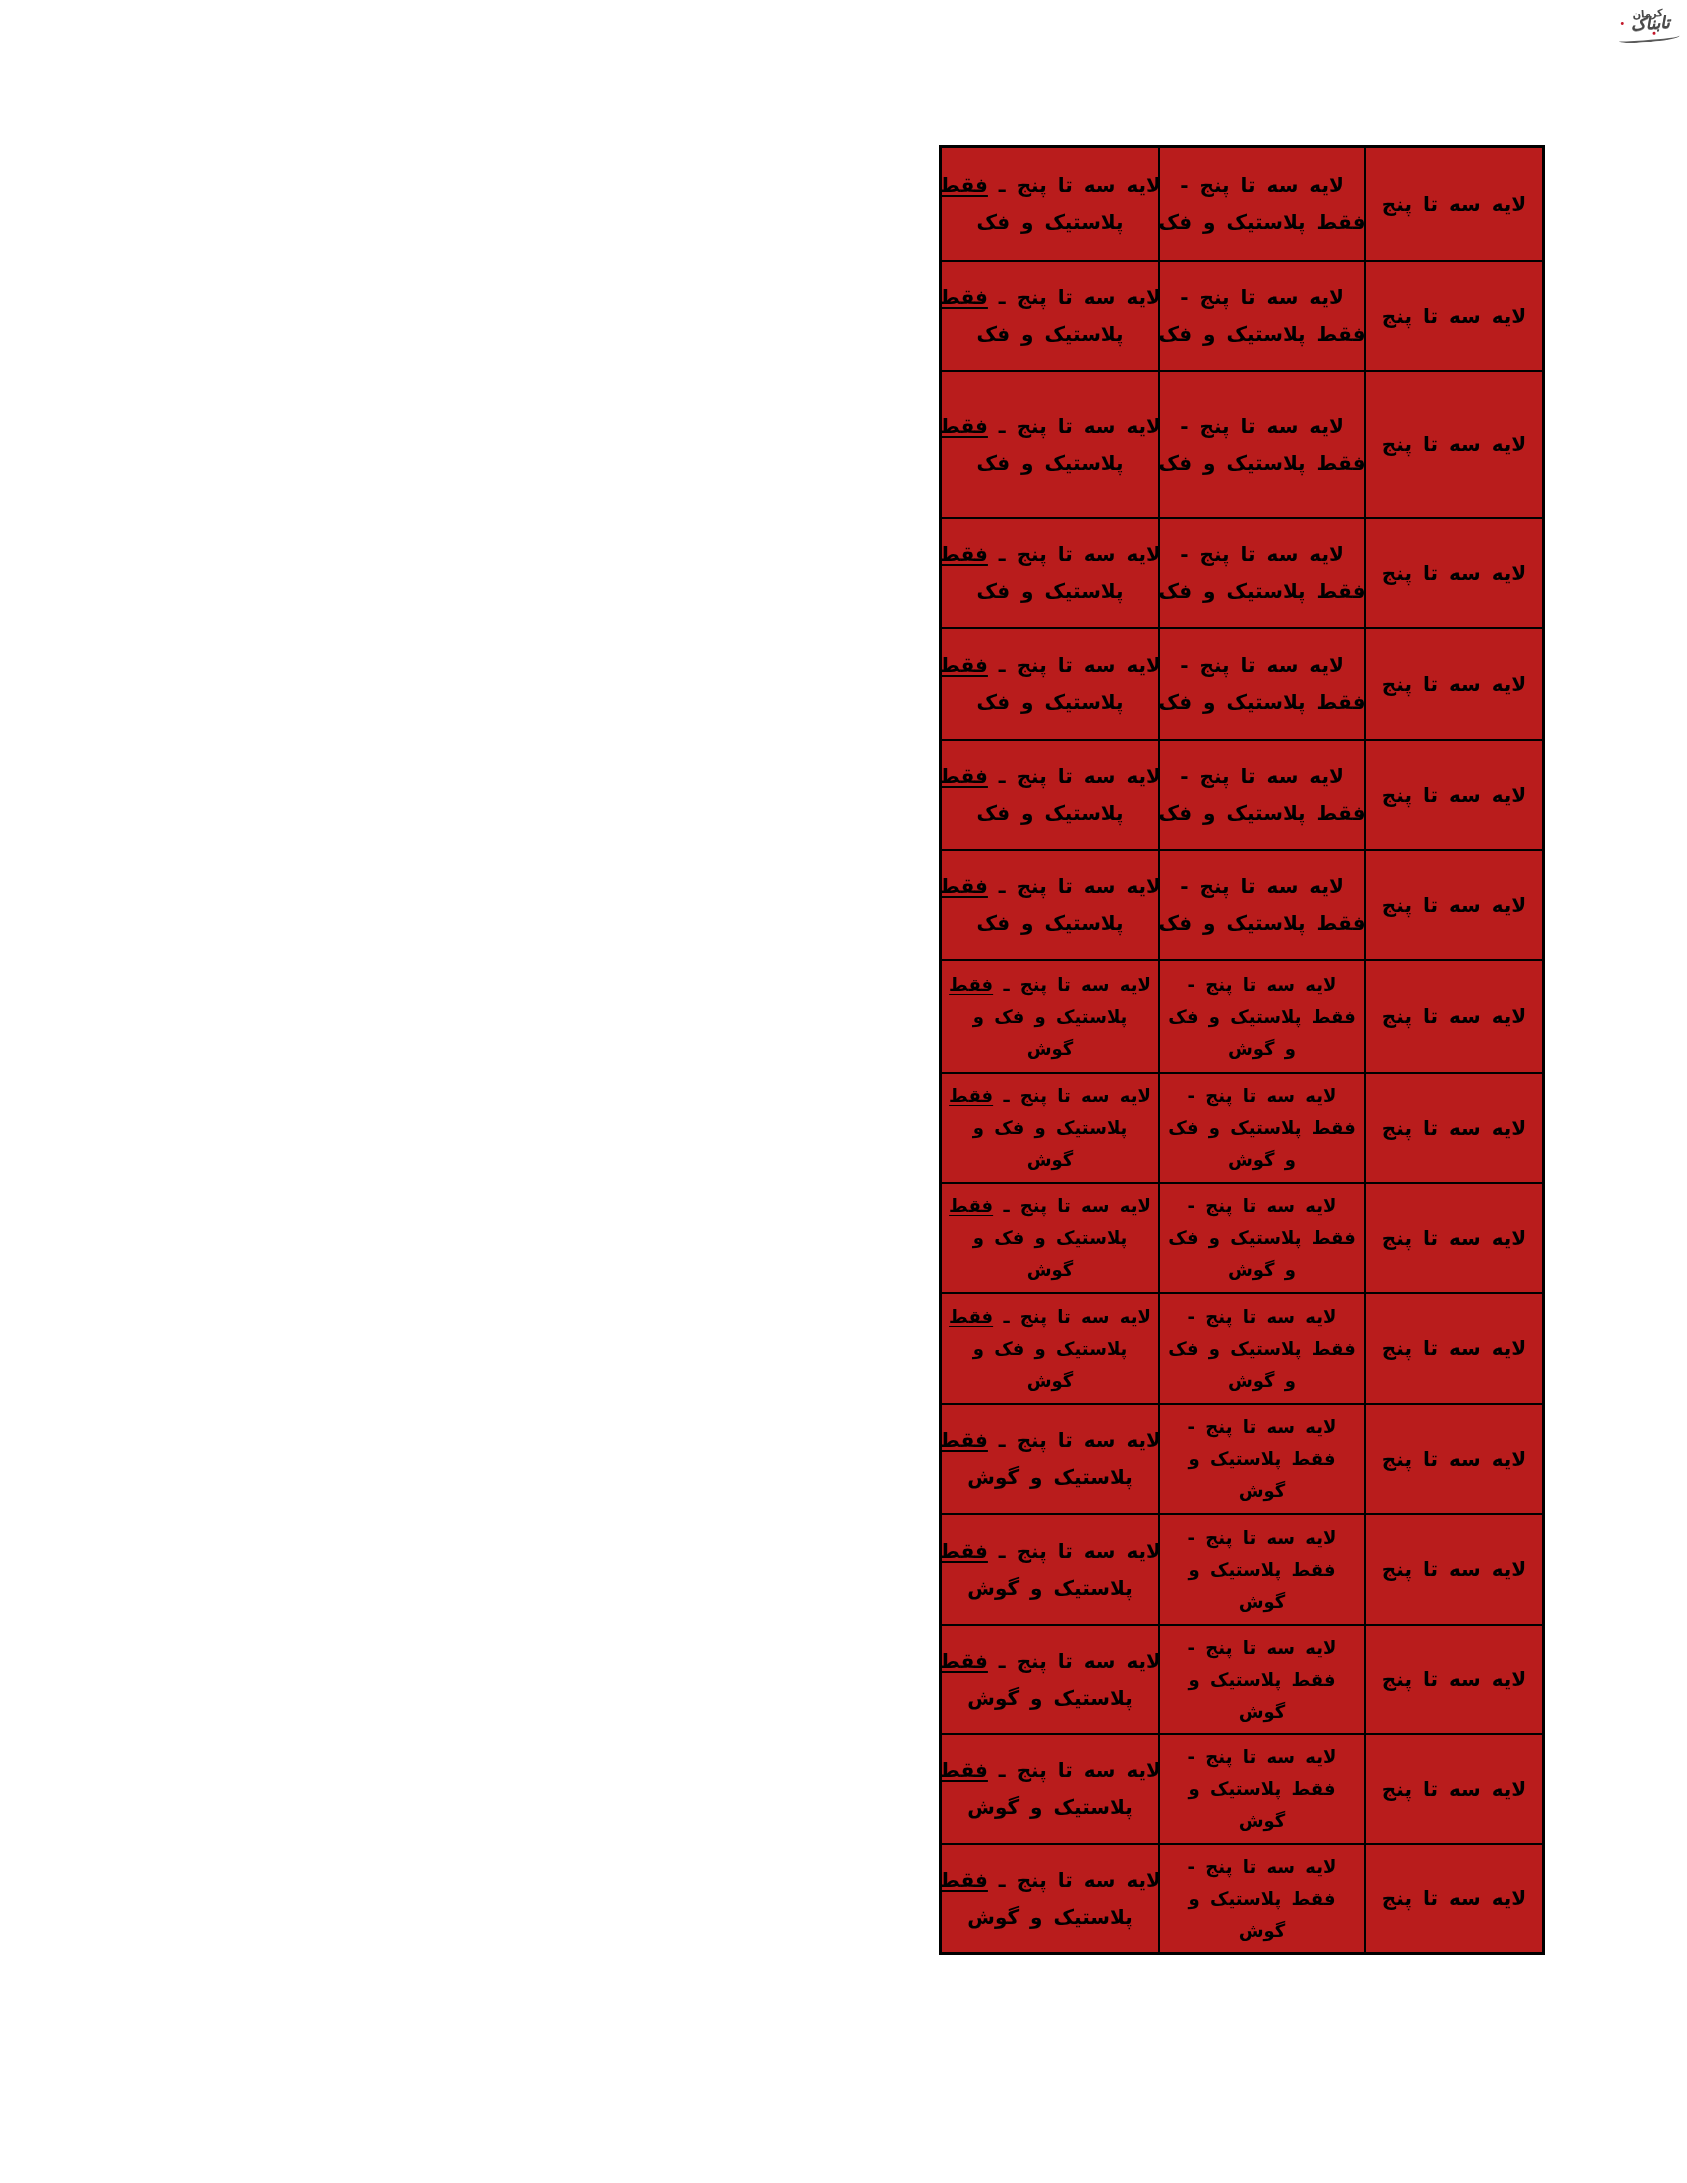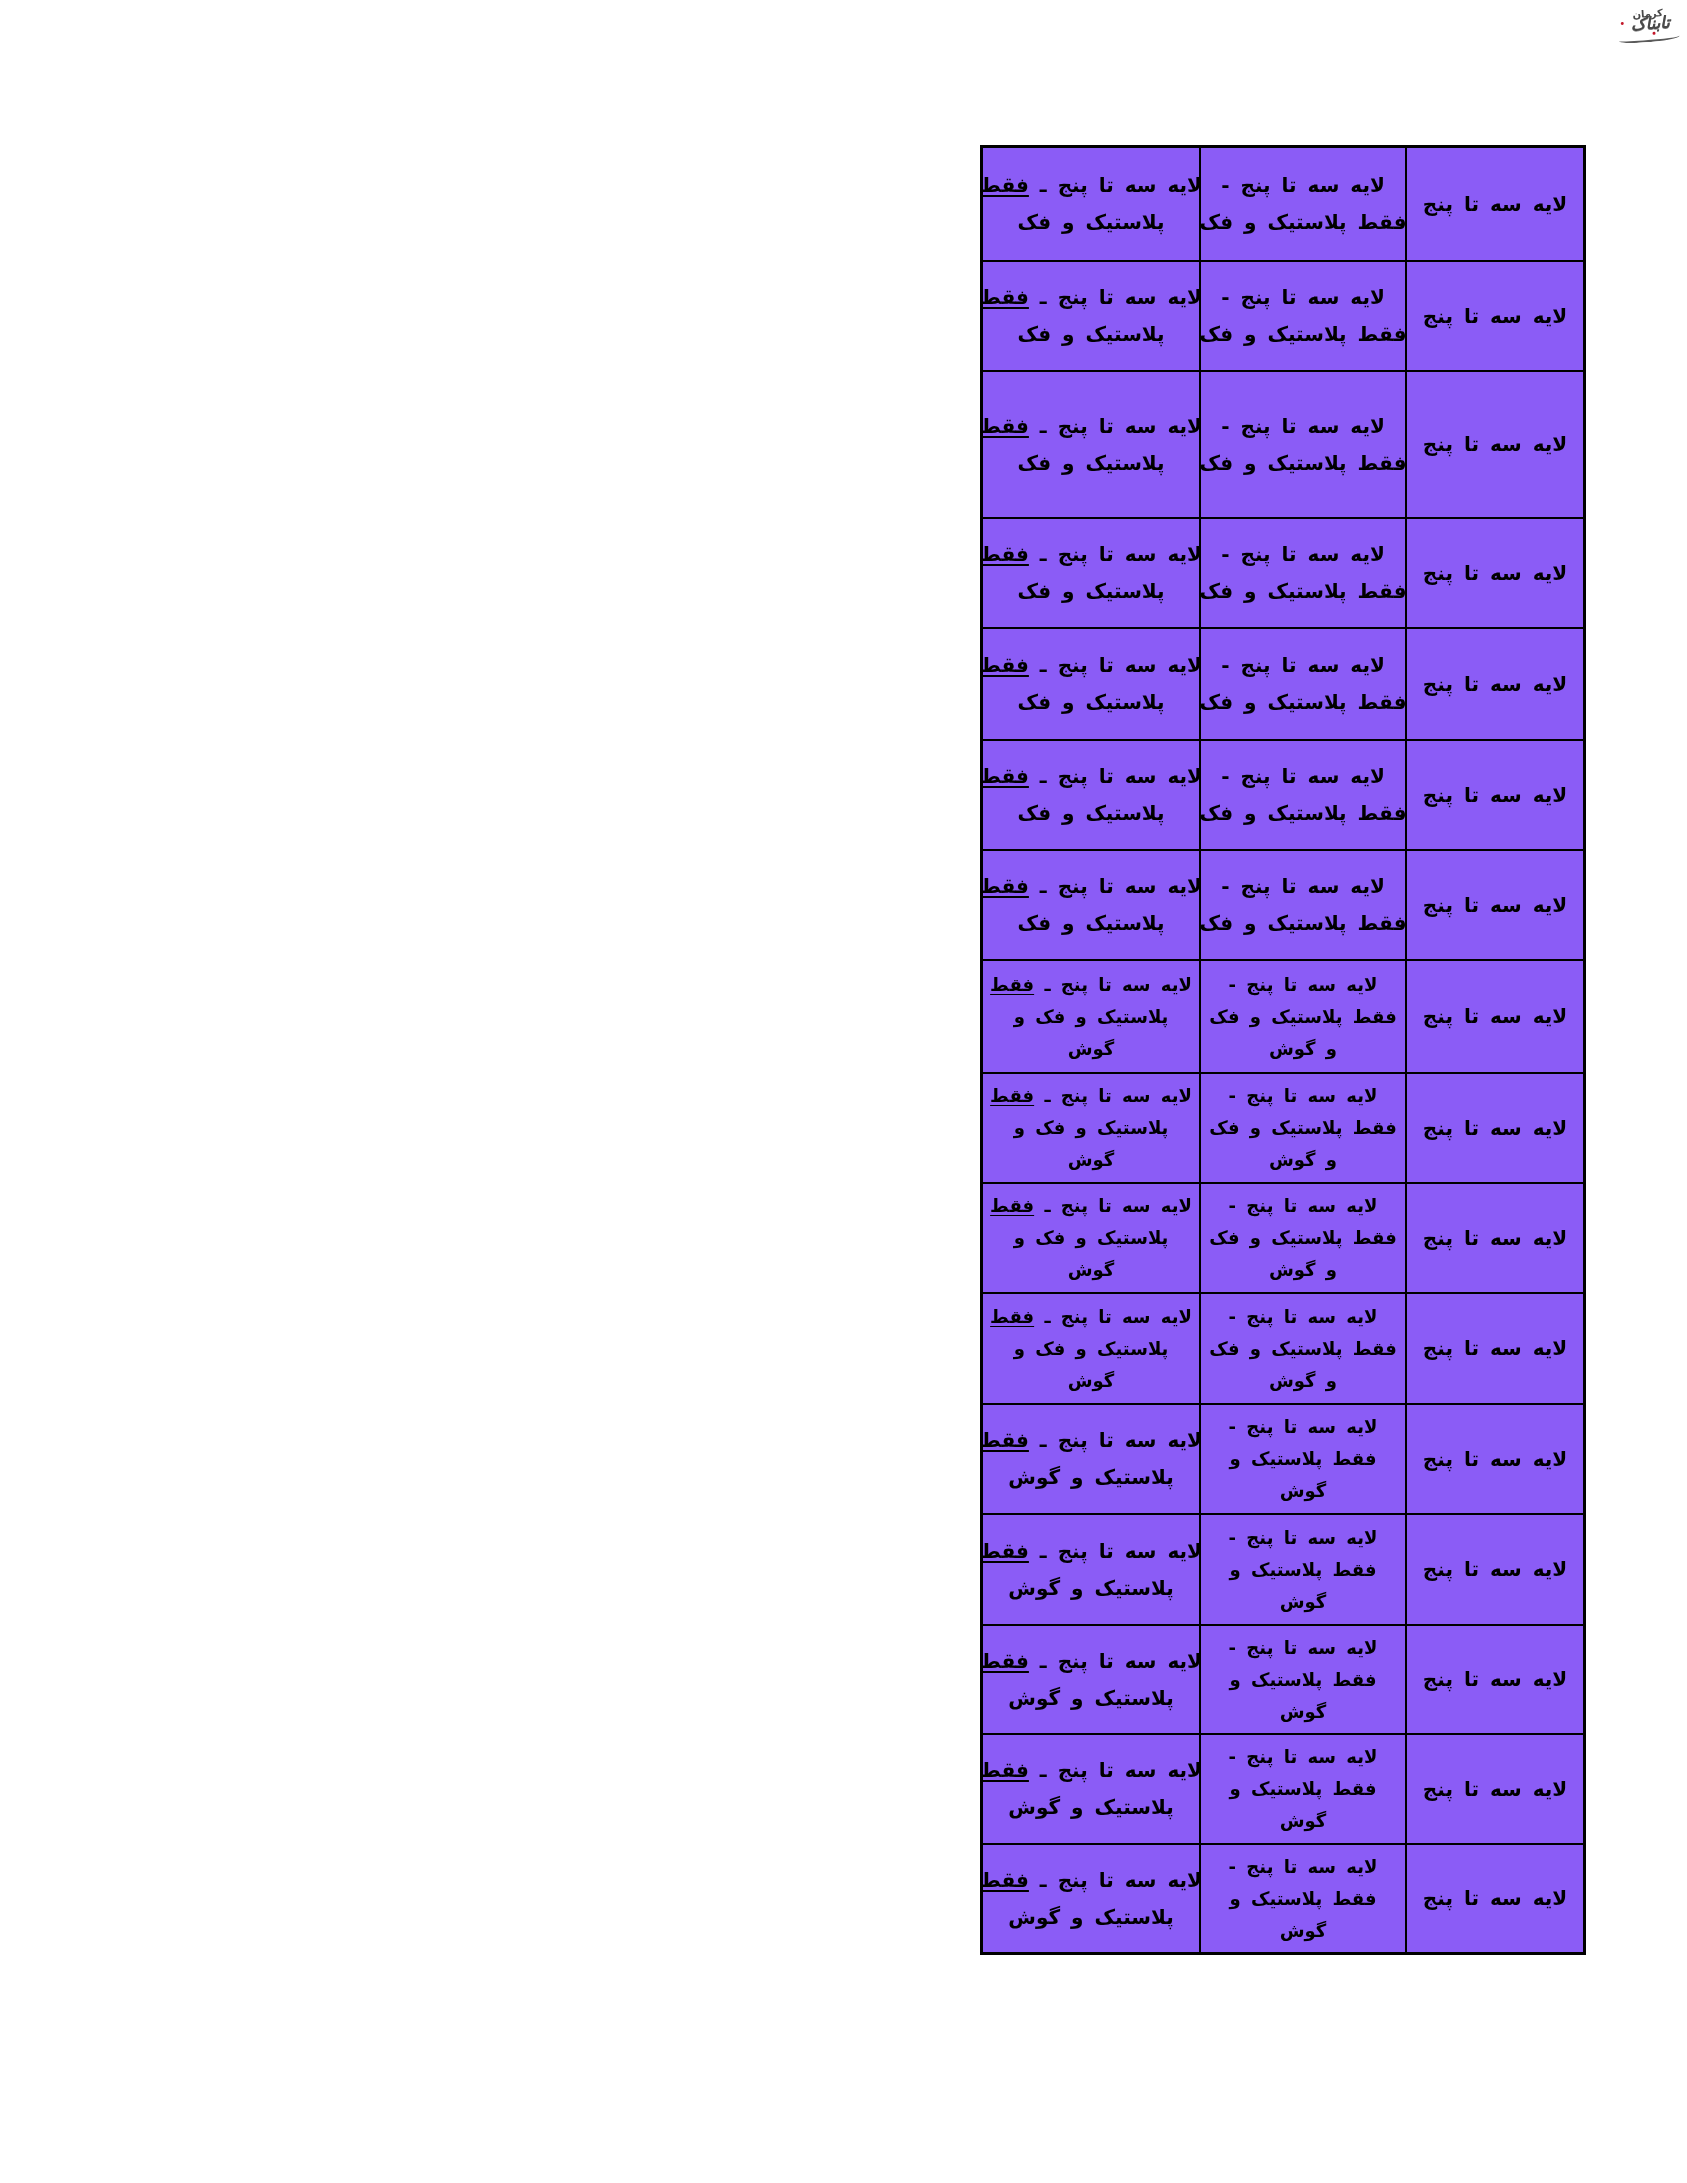--- a/index.html
+++ b/index.html
@@ -42,25 +42,25 @@
   }
   .logo .dot{
     position:absolute;width:3.3px;height:3.3px;border-radius:50%;
     background:#c3182a;
   }
   .logo .d1{left:6.6px;top:10.6px;}
   .logo .d2{left:38px;top:22.5px;}
   
   .layers-table{
     position:absolute;
-    left:980px;top:145px;
+    left:939px;top:145px;
     display:grid;
     grid-template-columns:216px 206px 178px;
     border:3.3px solid #000;
-    background:#8b5cf6;
+    background:#b91c1c;
   }
   .t-row{display:contents;}
   .cell{
     box-sizing:border-box;
     border-left:2.6px solid #000;
     border-top:2.6px solid #000;
     display:flex;
     flex-direction:column;
     align-items:center;
     justify-content:center;

